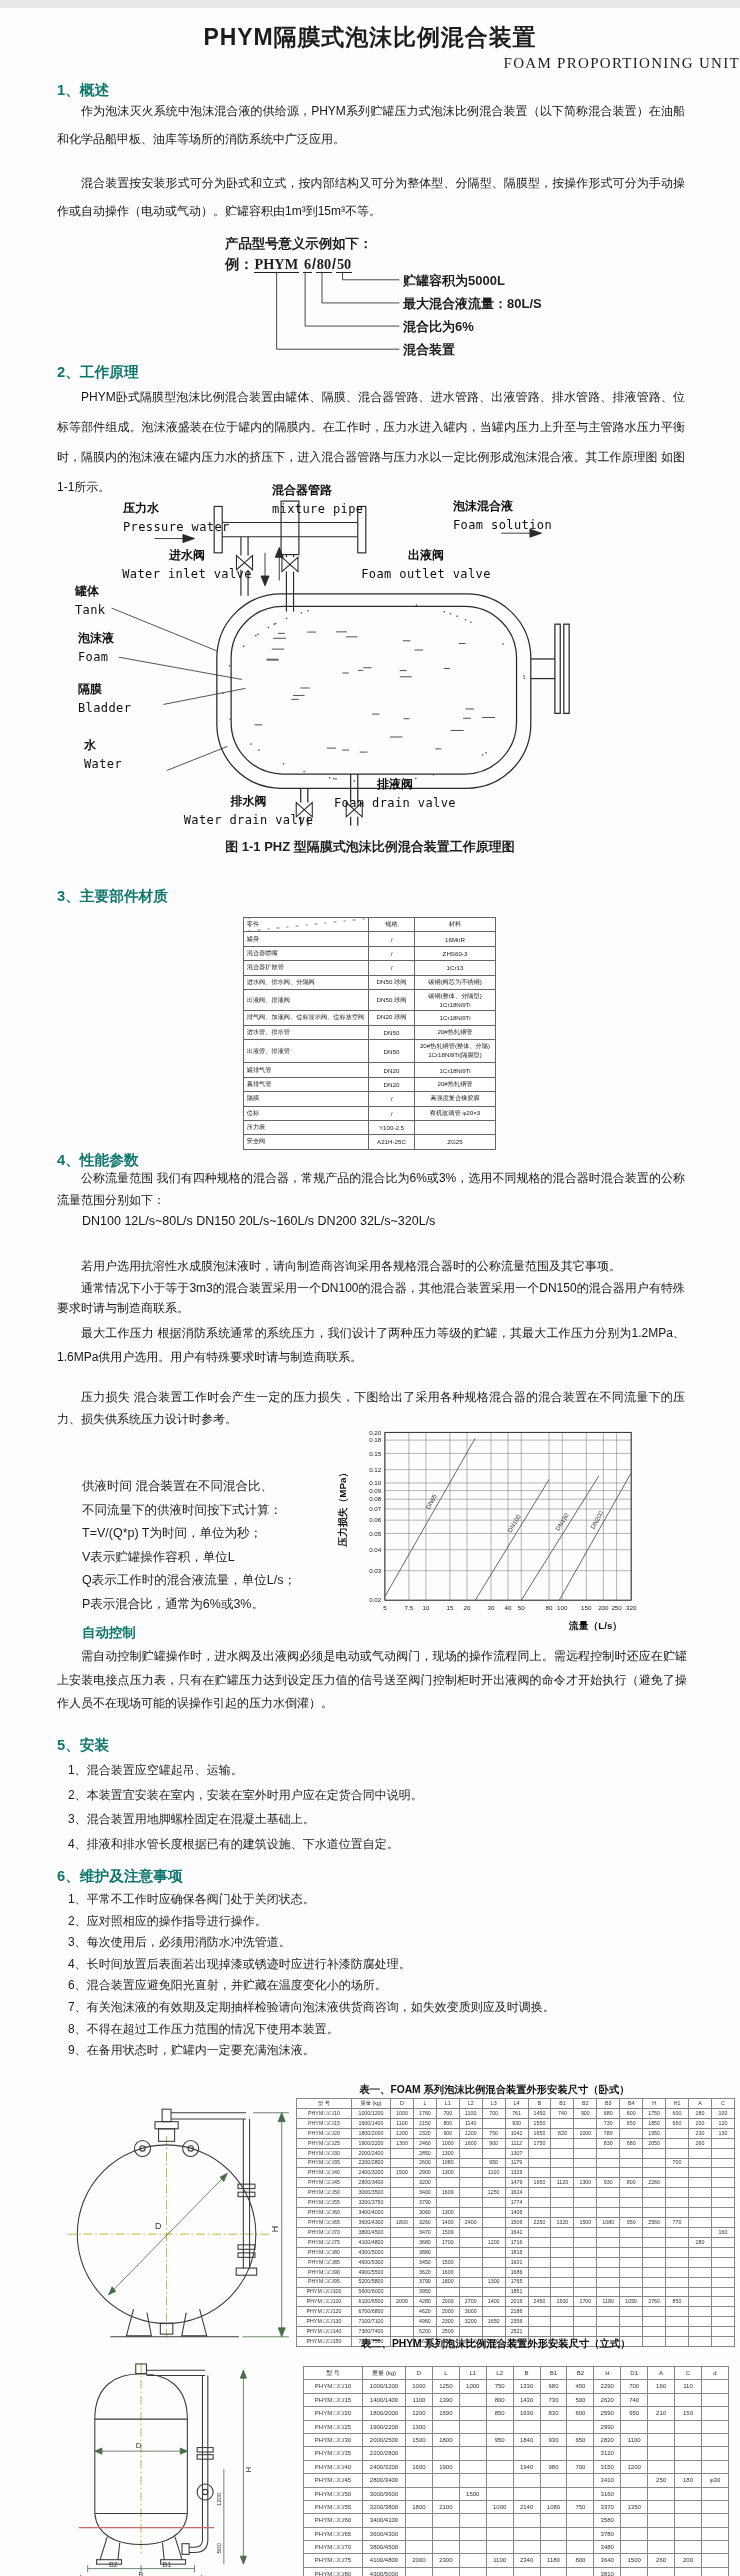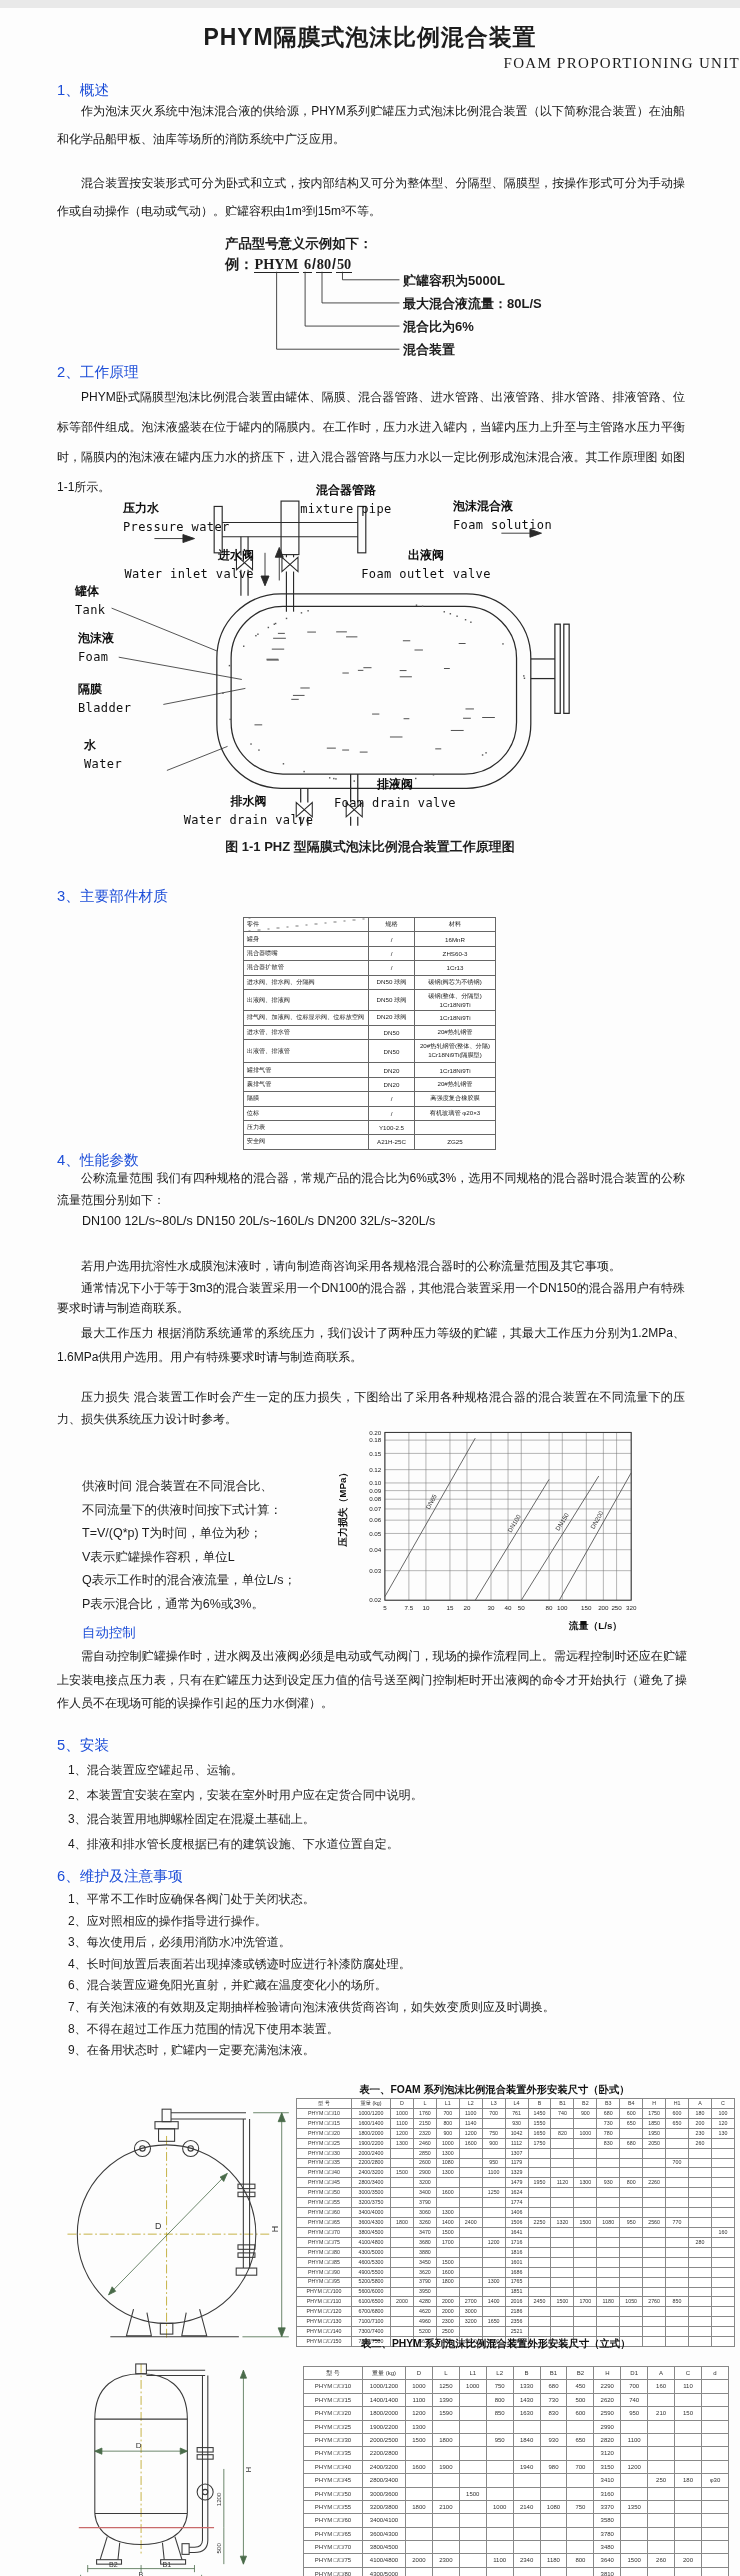--- a/index.html
+++ b/index.html
@@ -2,21 +2,21 @@
 <html style="font-size:14.3px"><head>
 <meta charset="utf-8">
 <style>
   *{margin:0;padding:0;box-sizing:border-box}
   html,body{background:#e9e9e9}
   body{font-family:"Liberation Sans",sans-serif;color:#1d1d1d}
   .page{position:relative;width:740px;height:2576px;margin:8px auto;background:#fdfdfd;overflow:hidden}
   .blk{position:absolute}
   .title{width:100%;text-align:center;font-size:23px;font-weight:bold;letter-spacing:0.9px}
   .subtitle{width:100%;text-align:right;font-size:15px;font-family:"Liberation Serif",serif;letter-spacing:1.3px}
-  .h{font-size:14.7px;font-weight:normal;color:#1d4ed8}
+  .h{font-size:14.7px;font-weight:bold;color:#0f766e}
   .para{font-size:12px;text-align:justify;color:#161616}
   .ind{text-indent:2em}
   .model-intro{font-size:13.4px;font-weight:bold}
   .model-code{font-size:14.3px;font-weight:bold}
   .model-code .useg{font-family:"Liberation Serif",serif;border-bottom:1.3px solid #222;padding:0 0.9px}
   .model-label{font-size:13px;font-weight:bold}
   .fig-label{position:absolute;font-size:12px;font-weight:bold;line-height:1.55;color:#0e0e0e}
   .fig-label .en{display:block;font-family:"DejaVu Sans Mono",monospace;font-weight:normal;letter-spacing:0.4px}
   .fig-caption{width:100%;text-align:center;font-size:13px;font-weight:bold}
   ul{list-style:none}
@@ -192,24 +192,24 @@
         <rect x="410.09975221752495" y="334.05259943153914" width="1.6" height="1.6" fill="#555"></rect>
         <rect x="210.98179271769612" y="178.10721960202454" width="1.6" height="1.6" fill="#555"></rect>
         <rect x="446.0503949501848" y="160.22246406690567" width="1.6" height="1.6" fill="#555"></rect>
         <rect x="512.0722813551607" y="225.8330219415793" width="1.6" height="1.6" fill="#555"></rect>
         <rect x="321.27403463994324" y="341.09345021326817" width="1.6" height="1.6" fill="#555"></rect>
         <rect x="181.32387222131615" y="211.6739446028843" width="1.6" height="1.6" fill="#555"></rect>
         <rect x="397.86330461269125" y="145.20372109760552" width="1.6" height="1.6" fill="#555"></rect>
       </g>
   </svg>
 
-  <div class="fig-label" style="left:279px;top:473px;width:134px;text-align:center"><span>混合器管路</span><span class="en">mixture pipe</span></div>
+  <div class="fig-label" style="left:272px;top:473px;width:134px;text-align:left"><span>混合器管路</span><span class="en">mixture pipe</span></div>
   <div class="fig-label" style="left:123px;top:491px;width:125px"><span>压力水</span><span class="en">Pressure water</span></div>
   <div class="fig-label" style="left:453px;top:489px;width:134px"><span>泡沫混合液</span><span class="en">Foam solution</span></div>
-  <div class="fig-label" style="left:120px;top:538px;width:134px;text-align:right"><span>进水阀</span><span class="en">Water inlet valve</span></div>
+  <div class="fig-label" style="left:120px;top:538px;width:134px;text-align:center"><span>进水阀</span><span class="en">Water inlet valve</span></div>
   <div class="fig-label" style="left:350px;top:538px;width:152px;text-align:center"><span>出液阀</span><span class="en">Foam outlet valve</span></div>
   <div class="fig-label" style="left:75px;top:574px"><span>罐体</span><span class="en">Tank</span></div>
   <div class="fig-label" style="left:78px;top:621px"><span>泡沫液</span><span class="en">Foam</span></div>
   <div class="fig-label" style="left:78px;top:672px"><span>隔膜</span><span class="en">Bladder</span></div>
   <div class="fig-label" style="left:84px;top:728px"><span>水</span><span class="en">Water</span></div>
   <div class="fig-label" style="left:177px;top:784px;width:143px;text-align:center"><span>排水阀</span><span class="en">Water drain valve</span></div>
   <div class="fig-label" style="left:319px;top:767px;width:152px;text-align:center"><span>排液阀</span><span class="en">Foam drain valve</span></div>
 
   <div class="blk fig-caption" style="top:830px;left:0">图 1-1 PHZ 型隔膜式泡沫比例混合装置工作原理图</div>
 

